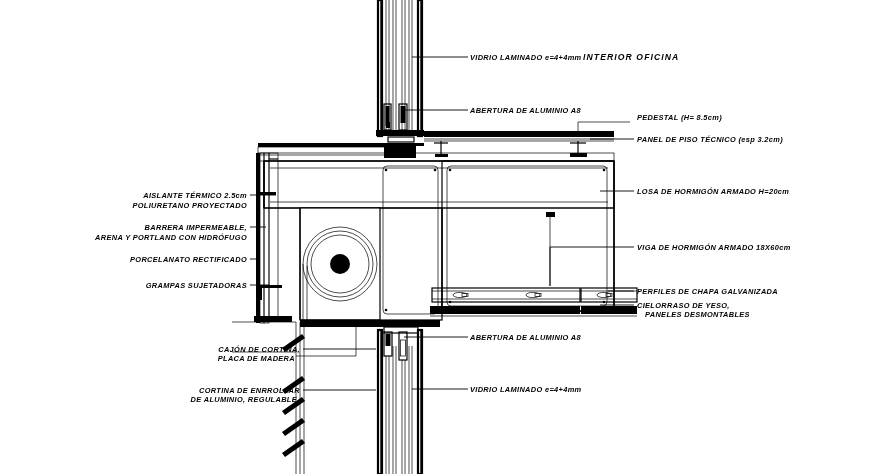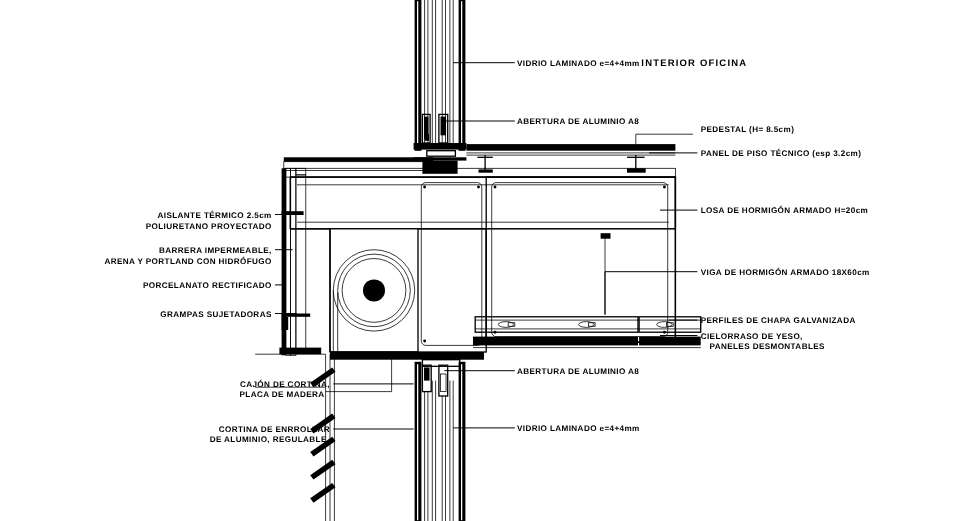--- a/index.html
+++ b/index.html
@@ -11,20 +11,21 @@
     width: 870px;
     height: 474px;
     overflow: hidden;
     font-family: "Liberation Sans", sans-serif;
   }
   #drawing-root {
     position: relative;
     width: 870px;
     height: 474px;
     background: #ffffff;
+    font-style: italic;
   }
   svg.cad {
     position: absolute;
     top: 0;
     left: 0;
     width: 870px;
     height: 474px;
     display: block;
   }
   .cad text {

